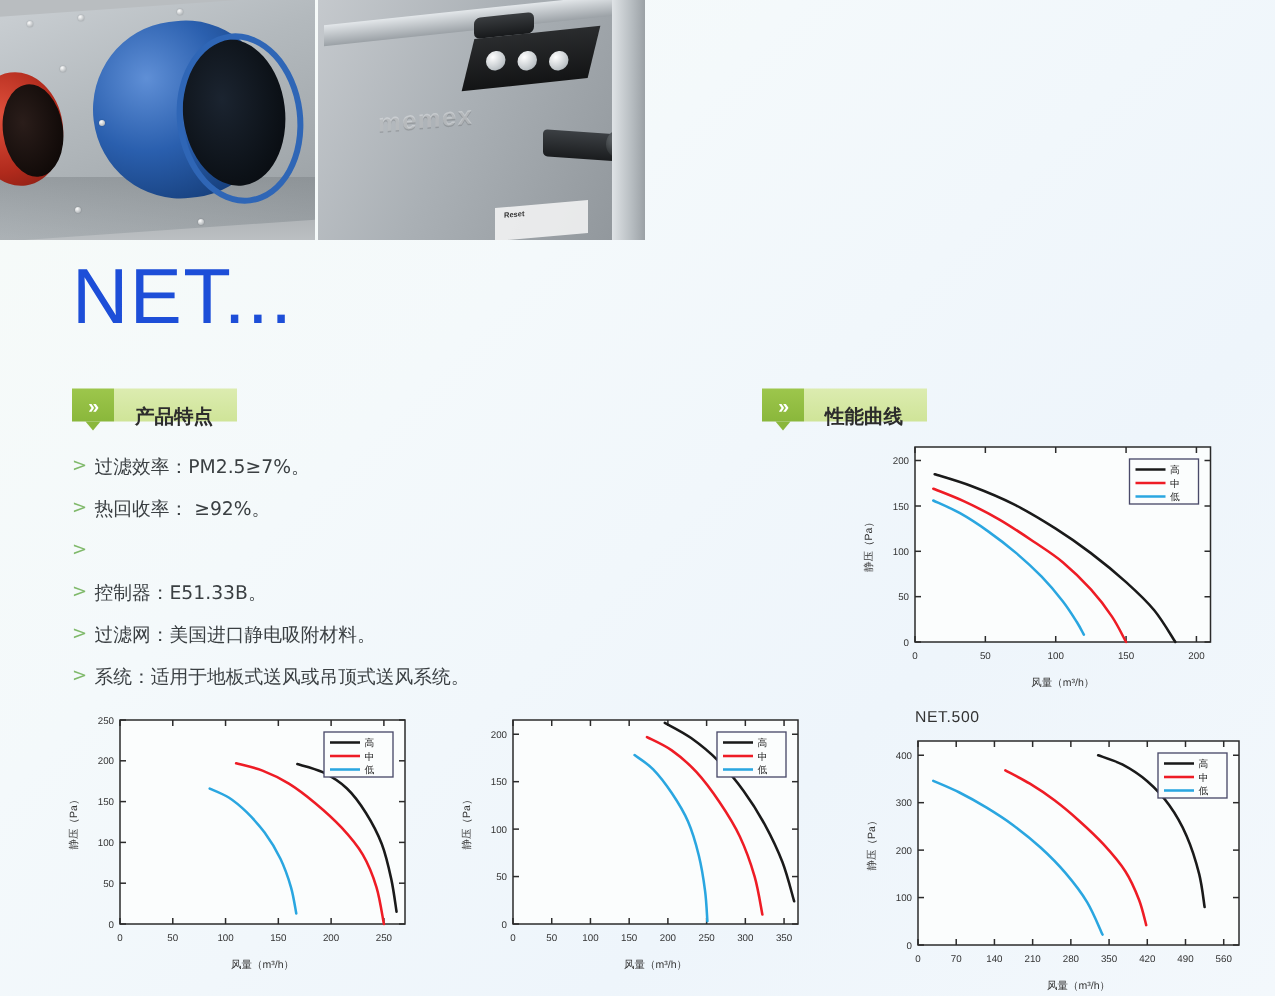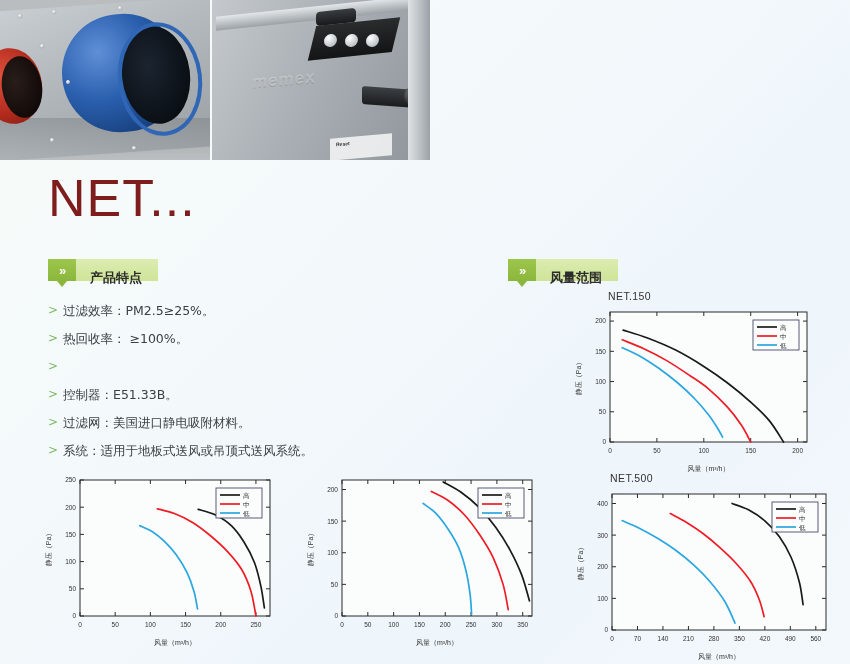--- a/index.html
+++ b/index.html
@@ -151,21 +151,21 @@
   .pb-label-txt {
     font-size: 5px; color: #333; padding: 3px 0 0 6px; font-weight: 700;
   }
 
   
   .brand-title {
     position: absolute;
     left: 48px; top: 172px;
     font-size: 52px;
     font-weight: 400;
-    color: #7f1d1d;
+    color: #1d4ed8;
     font-family: "Liberation Sans", sans-serif;
     letter-spacing: 1px;
     line-height: 1;
   }
 
   
   .badge {
     position: absolute;
     height: 22px;
     display: flex;
@@ -293,36 +293,36 @@
 
 <div class="brand-title">NET...</div>
 
 <div class="badge" id="badge-features">
   <div class="badge-icon">»</div>
   <div class="badge-body">产品特点</div>
 </div>
 
 <div class="badge" id="badge-curves">
   <div class="badge-icon">»</div>
-  <div class="badge-body">风量范围</div>
+  <div class="badge-body">性能曲线</div>
 </div>
 
 <div class="features">
 
   <div class="feature-row">
     <div class="feature-arrow">&gt;</div>
     <div class="feature-text">
-      <span>过滤效率：PM2.5≥25%。</span>
+      <span>过滤效率：PM2.5≥7%。</span>
     </div>
   </div>
 
   <div class="feature-row">
     <div class="feature-arrow">&gt;</div>
     <div class="feature-text">
-      <span>热回收率： ≥100%。</span>
+      <span>热回收率： ≥92%。</span>
     </div>
   </div>
 
   <div class="feature-row">
     <div class="feature-arrow">&gt;</div>
     <div class="feature-text">
     </div>
   </div>
 
   <div class="feature-row">
@@ -342,21 +342,20 @@
   <div class="feature-row">
     <div class="feature-arrow">&gt;</div>
     <div class="feature-text">
       <span>系统：适用于地板式送风或吊顶式送风系统。</span>
     </div>
   </div>
 
 </div>
 
 <div class="chart" id="chart-150">
-  <div class="chart-title">NET.150</div>
   <svg class="chart-svg" width="245" height="170">
       <rect x="40" y="8" width="197" height="130" fill="#fbfdfd" stroke="#2b2b2b" stroke-width="1"></rect>
       <line x1="40" y1="138" x2="40" y2="134" stroke="#2b2b2b" stroke-width="1"></line>
       <line x1="40" y1="8" x2="40" y2="12" stroke="#2b2b2b" stroke-width="1"></line>
       <text x="40" y="149" font-size="6.5" fill="#333" text-anchor="middle">0</text>
       <line x1="86.9047619047619" y1="138" x2="86.9047619047619" y2="134" stroke="#2b2b2b" stroke-width="1"></line>
       <line x1="86.9047619047619" y1="8" x2="86.9047619047619" y2="12" stroke="#2b2b2b" stroke-width="1"></line>
       <text x="86.9047619047619" y="149" font-size="6.5" fill="#333" text-anchor="middle">50</text>
       <line x1="133.8095238095238" y1="138" x2="133.8095238095238" y2="134" stroke="#2b2b2b" stroke-width="1"></line>
       <line x1="133.8095238095238" y1="8" x2="133.8095238095238" y2="12" stroke="#2b2b2b" stroke-width="1"></line>

